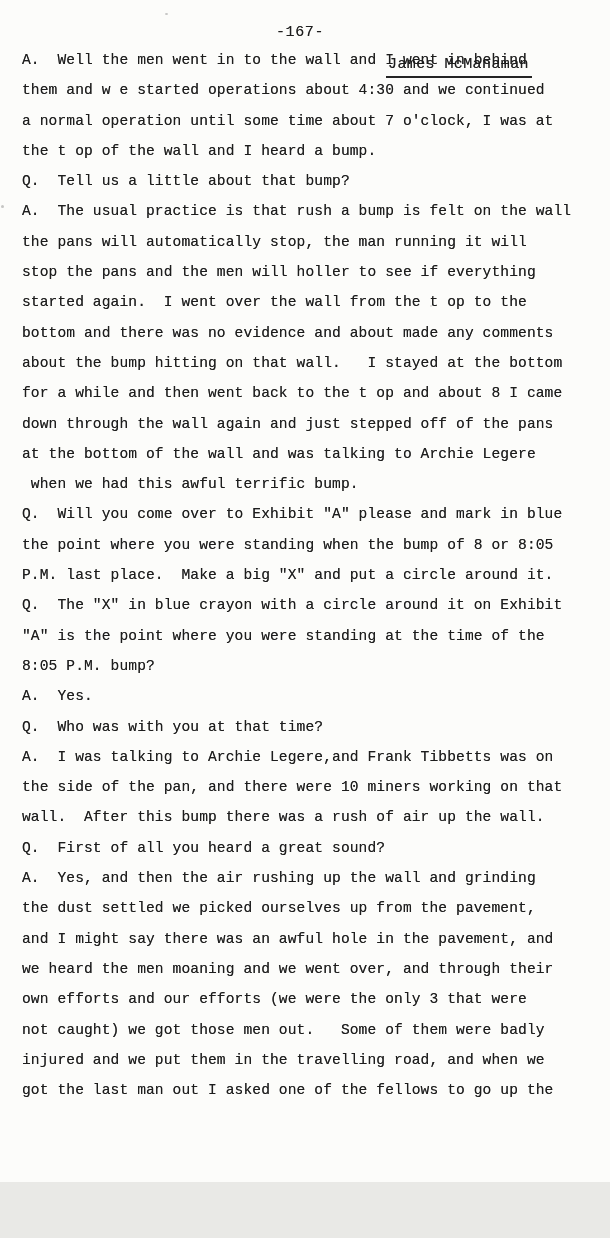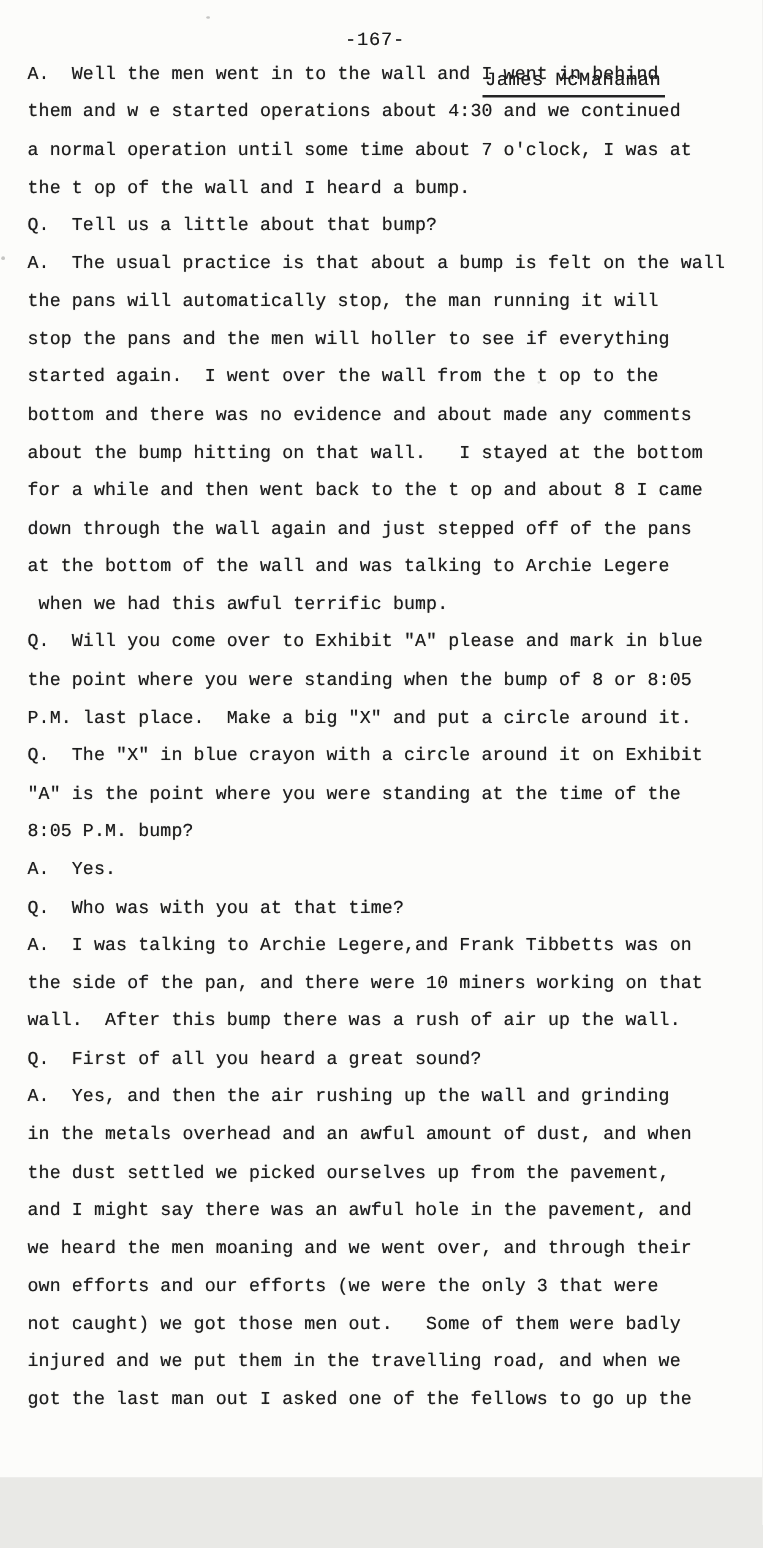--- a/index.html
+++ b/index.html
@@ -61,21 +61,21 @@
 <div class="page">
   <span class="header-pagenum">-167-</span>
   <span class="header-name">James McManaman</span>
 
   <div class="body-text">
       <div class="line">A.  Well the men went in to the wall and I went in behind</div>
       <div class="line">them and w e started operations about 4:30 and we continued</div>
       <div class="line">a normal operation until some time about 7 o'clock, I was at</div>
       <div class="line">the t op of the wall and I heard a bump.</div>
       <div class="line">Q.  Tell us a little about that bump?</div>
-      <div class="line">A.  The usual practice is that about a bump is felt on the wall</div>
+      <div class="line">A.  The usual practice is that rush a bump is felt on the wall</div>
       <div class="line">the pans will automatically stop, the man running it will</div>
       <div class="line">stop the pans and the men will holler to see if everything</div>
       <div class="line">started again.  I went over the wall from the t op to the</div>
       <div class="line">bottom and there was no evidence and about made any comments</div>
       <div class="line">about the bump hitting on that wall.   I stayed at the bottom</div>
       <div class="line">for a while and then went back to the t op and about 8 I came</div>
       <div class="line">down through the wall again and just stepped off of the pans</div>
       <div class="line">at the bottom of the wall and was talking to Archie Legere</div>
       <div class="line"> when we had this awful terrific bump.</div>
       <div class="line">Q.  Will you come over to Exhibit "A" please and mark in blue</div>
@@ -84,21 +84,20 @@
       <div class="line">Q.  The "X" in blue crayon with a circle around it on Exhibit</div>
       <div class="line">"A" is the point where you were standing at the time of the</div>
       <div class="line">8:05 P.M. bump?</div>
       <div class="line">A.  Yes.</div>
       <div class="line">Q.  Who was with you at that time?</div>
       <div class="line">A.  I was talking to Archie Legere,and Frank Tibbetts was on</div>
       <div class="line">the side of the pan, and there were 10 miners working on that</div>
       <div class="line">wall.  After this bump there was a rush of air up the wall.</div>
       <div class="line">Q.  First of all you heard a great sound?</div>
       <div class="line">A.  Yes, and then the air rushing up the wall and grinding</div>
-      <div class="line">in the metals overhead and an awful amount of dust, and when</div>
       <div class="line">the dust settled we picked ourselves up from the pavement,</div>
       <div class="line">and I might say there was an awful hole in the pavement, and</div>
       <div class="line">we heard the men moaning and we went over, and through their</div>
       <div class="line">own efforts and our efforts (we were the only 3 that were</div>
       <div class="line">not caught) we got those men out.   Some of them were badly</div>
       <div class="line">injured and we put them in the travelling road, and when we</div>
       <div class="line">got the last man out I asked one of the fellows to go up the</div>
     </div>
 
   <div class="speck s1"></div>

